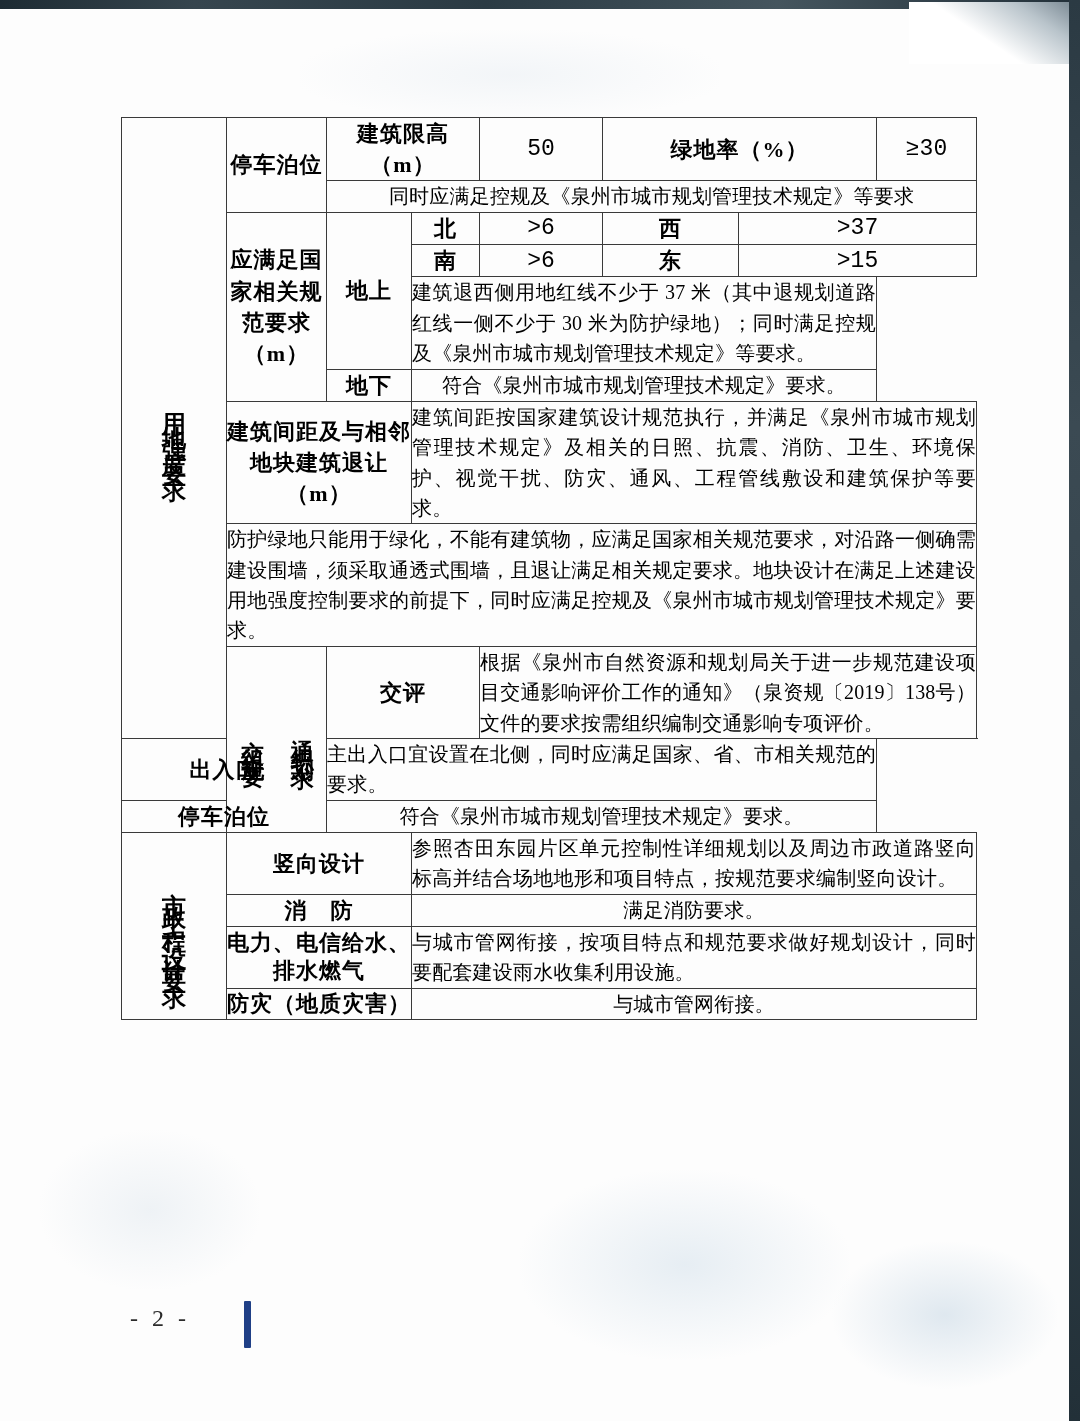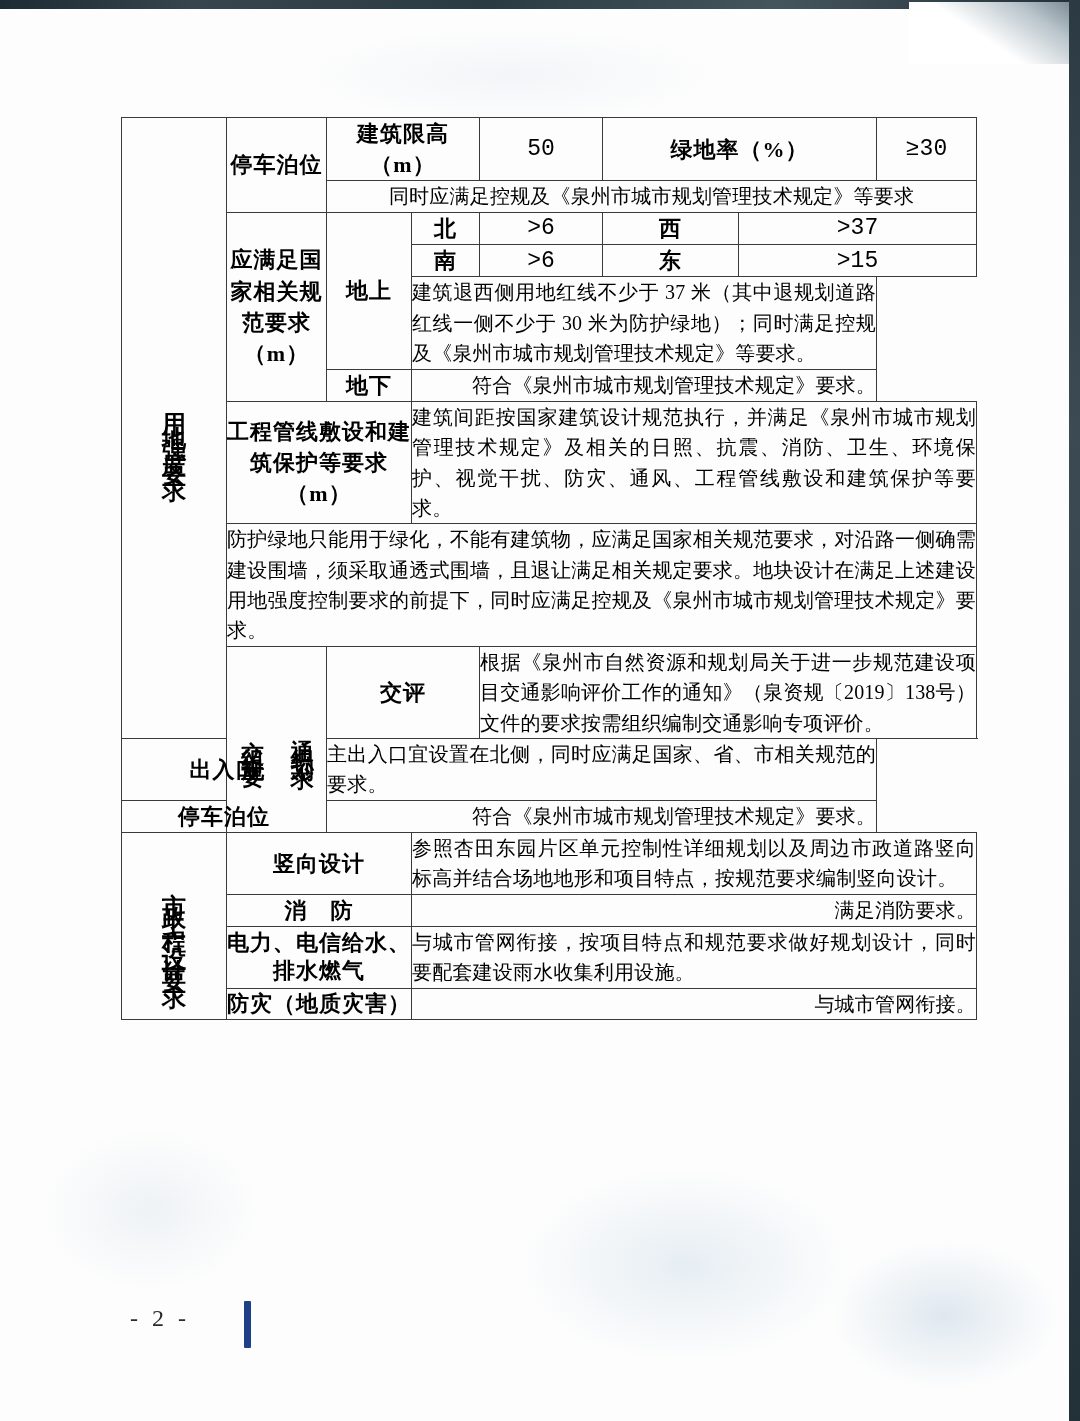--- a/index.html
+++ b/index.html
@@ -70,21 +70,21 @@
     letter-spacing: 0.2px;
   }
   .cjk-head {
     font-family: "Liberation Serif", "DejaVu Serif", serif;
     font-weight: bold;
     font-size: 22px;
     line-height: 1.42;
     letter-spacing: 1px;
   }
   .c-center { text-align: center; }
-  .c-left   { text-align: right; }
+  .c-left   { text-align: center; }
   .pad-tx   { padding: 7px 9px 8px 11px; margin-top: 8px; }
   .pad-ctr  { padding: 8px 6px; }
   .num {
     font-family: Liberation Mono, monospace;
     font-size: 23px;
   }
   .justify {
     text-align: justify;
     text-align-last: left;
     text-justify: inter-character;
@@ -205,21 +205,21 @@
     <tr>
       <td colspan="4" class="cjk-body c-left pad-tx justify">建筑退西侧用地红线不少于 37 米（其中退规划道路红线一侧不少于 30 米为防护绿地）；同时满足控规及《泉州市城市规划管理技术规定》等要求。</td>
     </tr>
 
     <tr>
       <td class="cjk-head c-center pad-ctr">地下</td>
       <td colspan="4" class="cjk-body c-left pad-tx">符合《泉州市城市规划管理技术规定》要求。</td>
     </tr>
 
     <tr>
-      <td colspan="2" class="cjk-head c-center pad-ctr">工程管线敷设和建筑保护等要求（m）</td>
+      <td colspan="2" class="cjk-head c-center pad-ctr">建筑间距及与相邻地块建筑退让（m）</td>
       <td colspan="5" class="cjk-body c-left pad-tx justify">建筑间距按国家建筑设计规范执行，并满足《泉州市城市规划管理技术规定》及相关的日照、抗震、消防、卫生、环境保护、视觉干扰、防灾、通风、工程管线敷设和建筑保护等要求。</td>
     </tr>
 
     <tr>
       <td colspan="7" class="cjk-body c-left pad-tx justify">防护绿地只能用于绿化，不能有建筑物，应满足国家相关规范要求，对沿路一侧确需建设围墙，须采取通透式围墙，且退让满足相关规定要求。地块设计在满足上述建设用地强度控制要求的前提下，同时应满足控规及《泉州市城市规划管理技术规定》要求。</td>
     </tr>
 
     <tr>
       <td rowspan="3" class="vcell">
         <div class="vflex">

